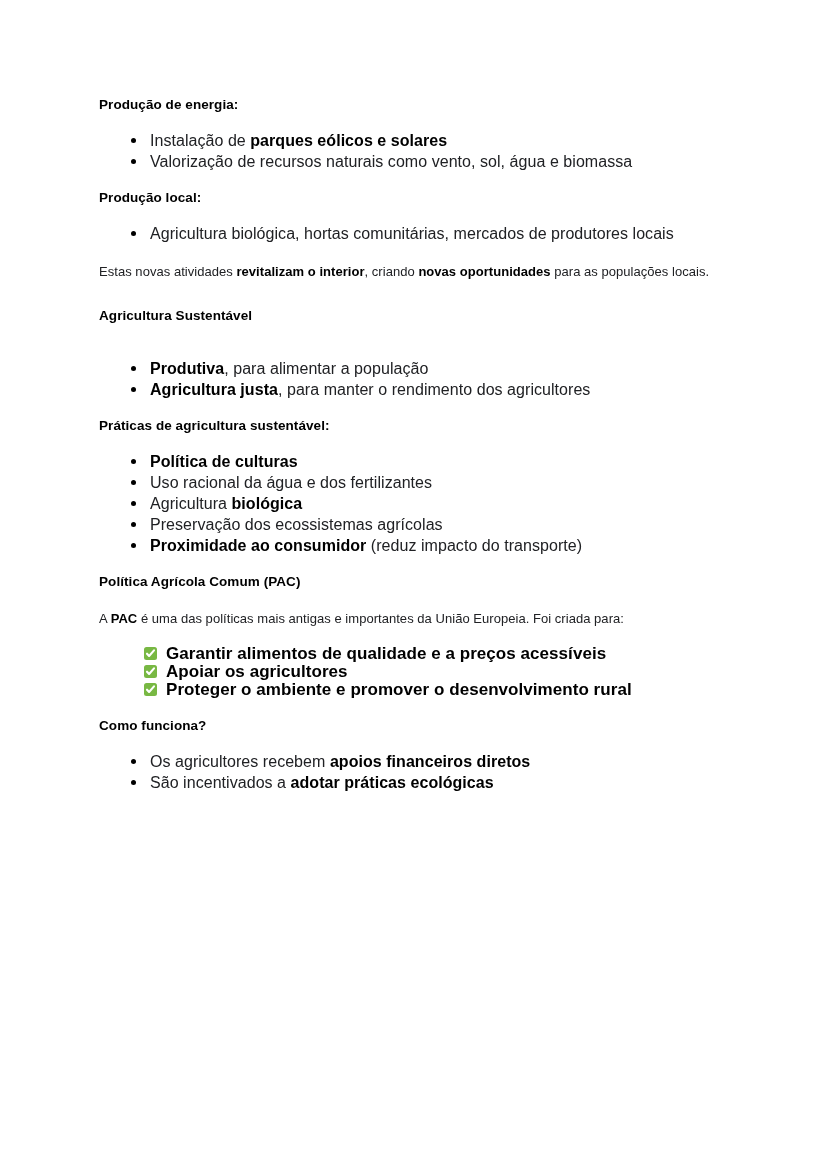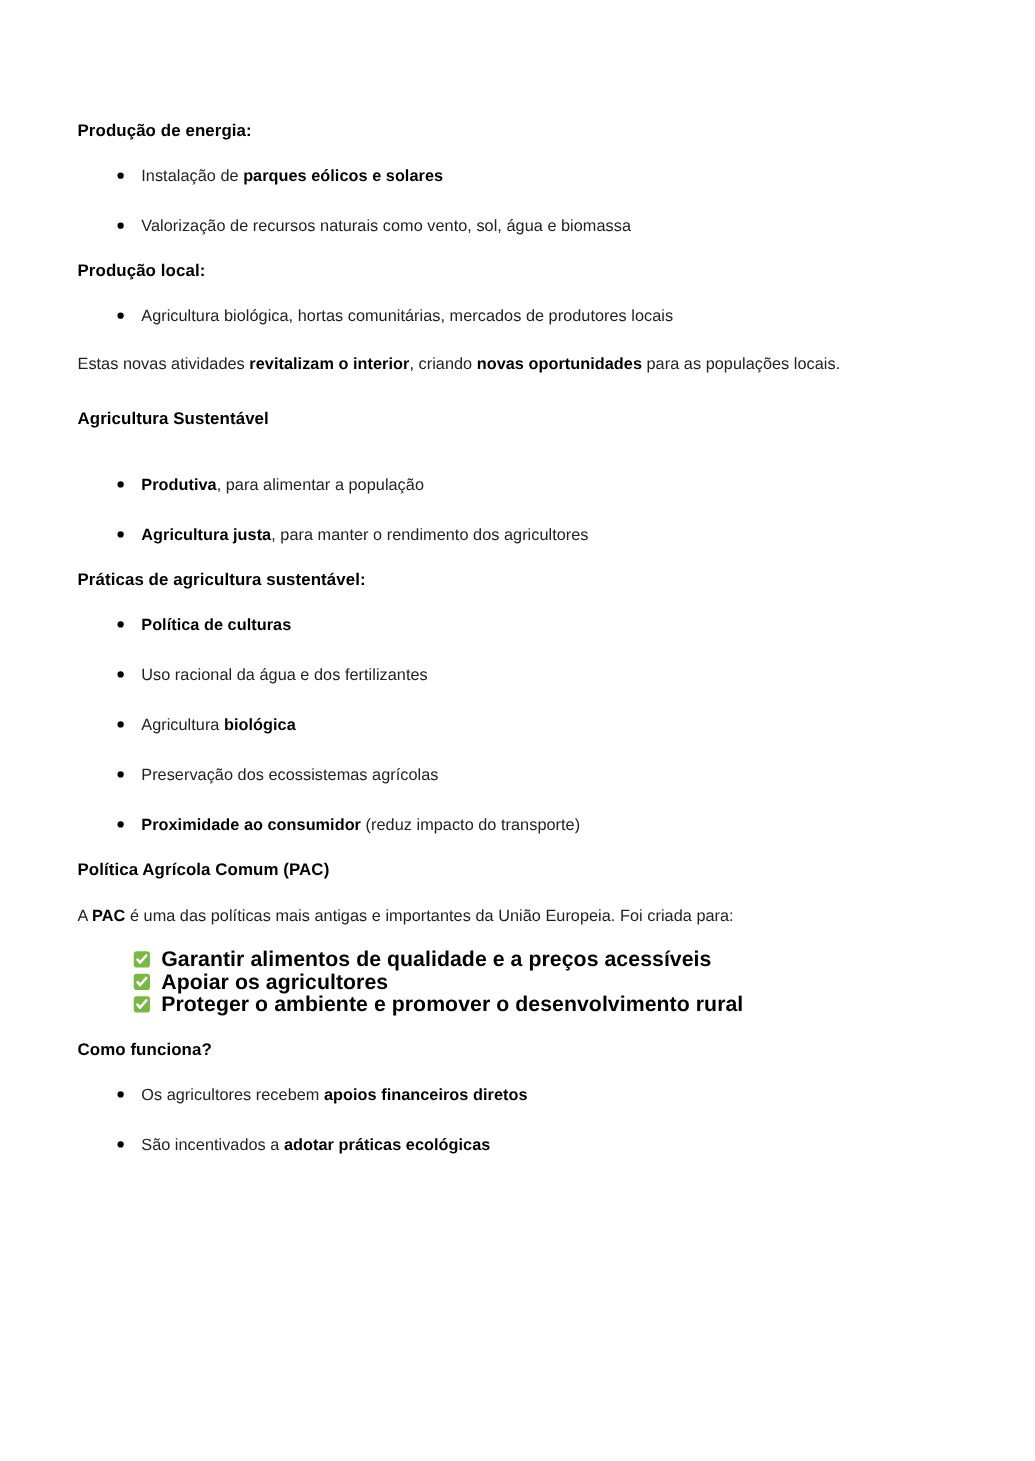--- a/index.html
+++ b/index.html
@@ -17,21 +17,21 @@
     color: #000000;
     -webkit-font-smoothing: antialiased;
   }
 
   #page {
     position: relative;
     width: 828px;
     height: 1169px;
     background: #ffffff;
     box-sizing: border-box;
-    padding: 96px 113px 0 62px;
+    padding: 96px 113px 0 99px;
   }
 
   .doc-body {
     width: 616px;
   }
 
   
   .heading {
     font-size: 13.5px;
     font-weight: bold;
@@ -59,40 +59,39 @@
   
   ul.bullets {
     list-style: none;
     margin: 0;
     padding: 0;
   }
 
   ul.bullets > li {
     position: relative;
     padding-left: 51px;
-    font-size: 13px;
+    font-size: 16px;
     line-height: 21px;
     color: #202124;
     letter-spacing: 0.003em;
   }
 
   ul.bullets > li::before {
     content: "";
     position: absolute;
     left: 32px;
     top: 8px;
     width: 5px;
     height: 5px;
     border-radius: 50%;
     background: #000000;
   }
 
   
   ul.bullets > li + li {
-    margin-top: 19px;
   }
 
   
   .gap-hd-list   { height: 16px; }  
   .gap-list-hd   { height: 17px; }  
   .gap-list-para { height: 17px; }  
   .gap-para-hd   { height: 25px; }  
   .gap-hd-para   { height: 17px; }  
   .gap-para-check{ height: 16px; }  
   .gap-check-hd  { height: 18px; }  

